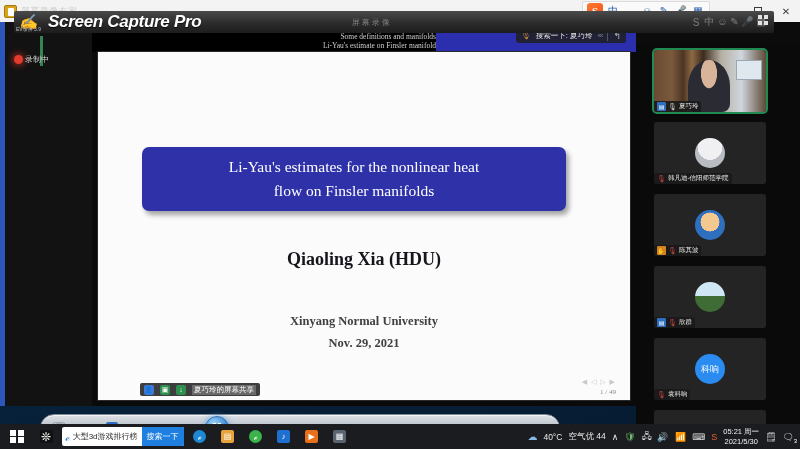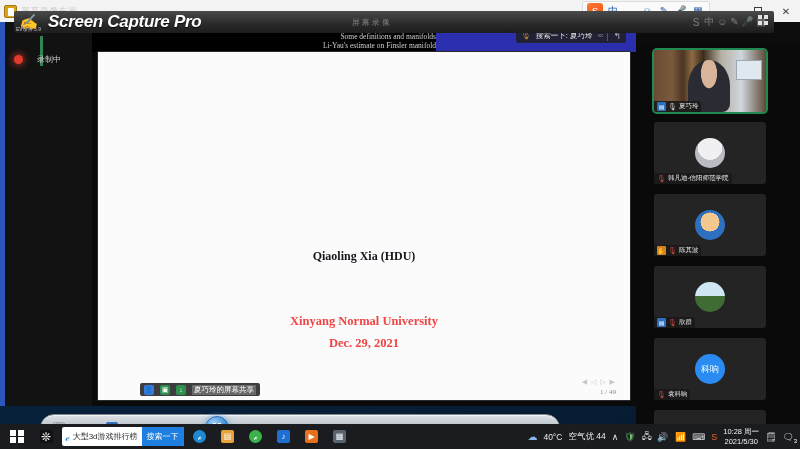--- a/index.html
+++ b/index.html
@@ -80,21 +80,21 @@
   }
   .scp-grip i{ display:block; width:4px;height:4px;background:#e3e3e3;}
 
   
   .meet {
     position:absolute; left:0; top:22px; width:800px; height:384px;
     background:#0c0c0c;
   }
   
   .meet-left { position:absolute; left:0; top:0; width:92px; height:384px; background:#121212; }
-  .rec-wrap{ position:absolute; left:14px; top:32px; display:flex; align-items:center; gap:14px;justify-content:center;}
+  .rec-wrap{ position:absolute; left:14px; top:32px; display:flex; align-items:center; gap:2px;justify-content:center;}
   .rec-dot{ width:9px;height:9px;border-radius:50%; background:#e23b2e;
             box-shadow:0 0 6px 2px rgba(226,59,46,.55);}
   .rec-label{ font-size:8px; color:#d0d0d0; }
   .green-tick{ position:absolute; left:40px; top:14px; width:3px; height:30px; background:#3fae6a; opacity:.75;}
   .blue-edge{ position:absolute; left:0; top:0; width:5px; height:384px; background:#2f5fd0; opacity:.9;}
 
   
   .share {
     position:absolute; left:92px; top:0; width:544px; height:384px;
     background:#0a0a0a;
@@ -133,25 +133,25 @@
     background:#2e31a8; border-radius:7px;
     box-shadow:3px 4px 5px rgba(0,0,0,.35);
     display:flex; flex-direction:column; align-items:center; justify-content:center;
   }
   .titlebox span{
     font-family:"Liberation Serif", serif;
     color:#fff; font-size:15.5px; line-height:24px; white-space:nowrap;
   }
   .author{
     position:absolute; left:0; right:0; top:197px; text-align:center;
-    font-family:"Liberation Serif", serif; font-size:12px; color:#15151c; font-weight:bold;
+    font-family:"Liberation Serif", serif; font-size:18px; color:#15151c; font-weight:bold;
   }
   .org{
     position:absolute; left:0; right:0; top:258px; text-align:center;
-    font-family:"Liberation Serif", serif; font-size:12.5px; color:#ef4444; font-weight:bold;
+    font-family:"Liberation Serif", serif; font-size:12.5px; color:#404040; font-weight:bold;
     line-height:22px;
   }
   .slide-foot{
     position:absolute; right:14px; bottom:4px;
     font-family:"Liberation Serif", serif; font-size:7px; color:#8a8a8a;
   }
   .slide-navdots{
     position:absolute; right:14px; bottom:14px;
     font-size:7px; color:#c8c8c8; letter-spacing:1px;
   }
@@ -305,24 +305,28 @@
         <div class="speak-pill">
           <span class="speak-mic">🎙</span>
           <span class="speak-txt">搜索一下: 夏巧玲</span>
           <span class="speak-wave">‹‹‹</span>
           <span class="speak-sep"></span>
           <span class="speak-back">↰</span>
         </div>
       </div>
 
       <div class="slide">
+        <div class="titlebox">
+          <span>Li-Yau's estimates for the nonlinear heat</span>
+          <span>flow on Finsler manifolds</span>
+        </div>
         <div class="author">Qiaoling Xia (HDU)</div>
         <div class="org">
           <div>Xinyang Normal University</div>
-          <div>Dec. 29, 2021</div>
+          <div>Nov. 29, 2021</div>
         </div>
         <div class="slide-navdots">◀ ◁ ▷ ▶</div>
         <div class="slide-foot">1 / 49</div>
       </div>
 
       <div class="share-label">
         <span class="sl-ico a">👤</span>
         <span class="sl-ico b">▣</span>
         <span class="sl-ico c">↓</span>
         <span class="sl-txt">夏巧玲的屏幕共享</span>
@@ -489,21 +493,21 @@
       <span class="t-txt">40°C</span>
       <span class="t-txt">空气优 44</span>
       <span class="t-ico">∧</span>
       <span class="t-ico" style="color:#6ec06e">🛡</span>
       <span class="t-ico">🖧</span>
       <span class="t-ico">🔊</span>
       <span class="t-ico">📶</span>
       <span class="t-ico">⌨</span>
       <span class="t-ico" style="color:#e8622a">S</span>
       <span class="clock">
-        <span style="display:block">10:28  周一</span>
+        <span style="display:block">05:21  周一</span>
         <span style="display:block">2021/5/30</span>
       </span>
       <span class="t-ico">🗒</span>
       <span class="t-ico badge-n">🗨</span>
     </div>
   </div>
 
 </div>
 
 </body></html>

